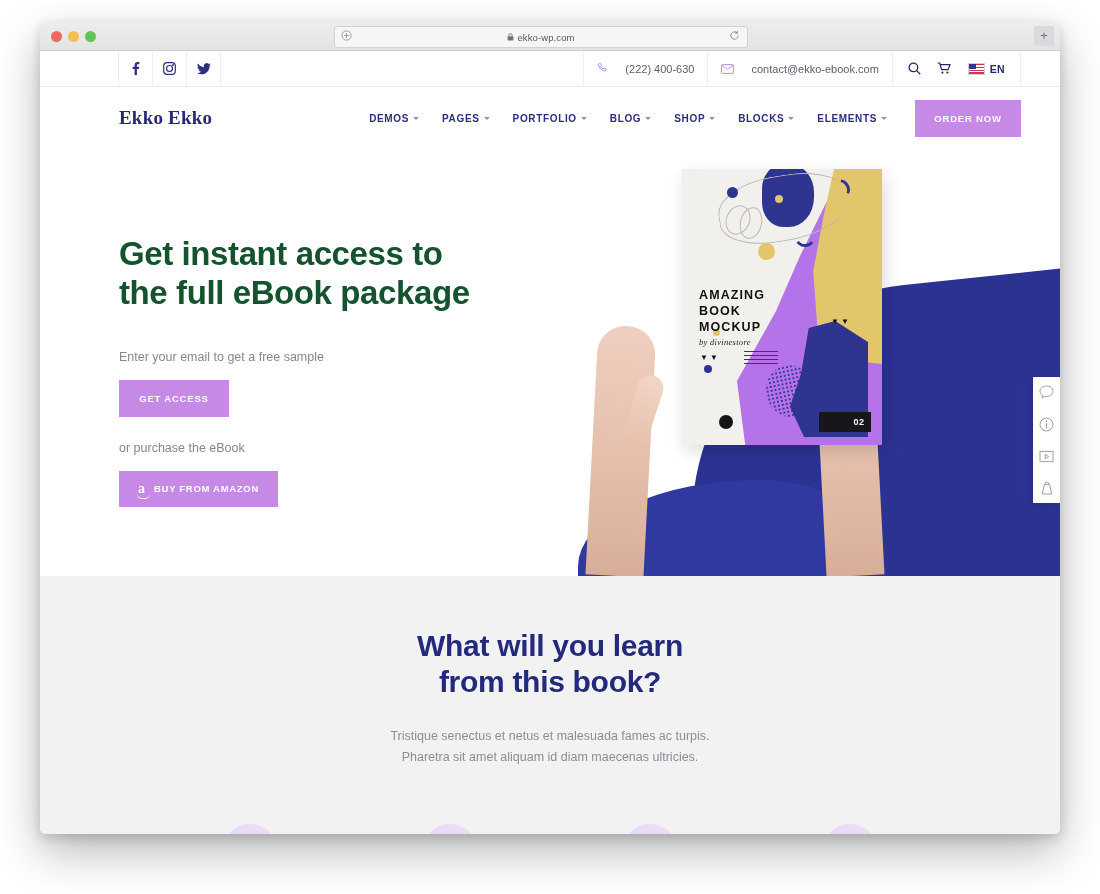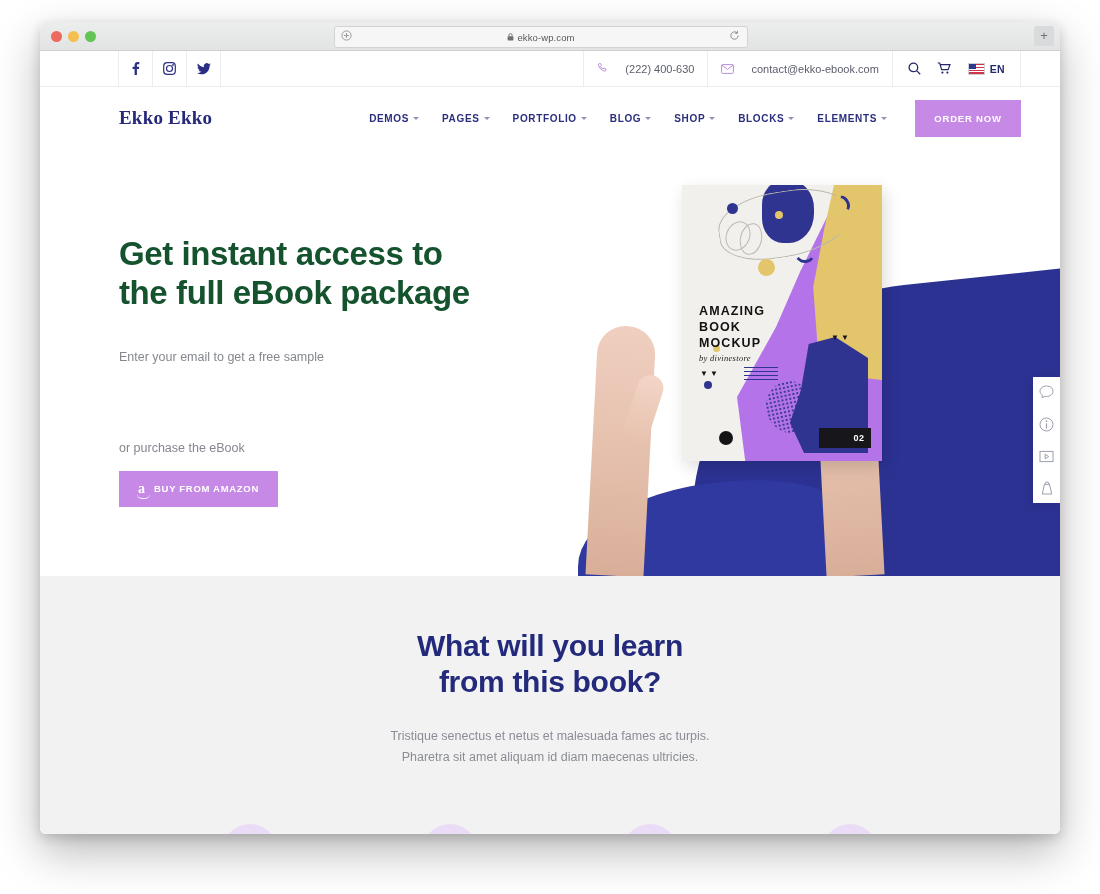--- a/index.html
+++ b/index.html
@@ -374,21 +374,21 @@
     height: 74px;
     background: linear-gradient(180deg,#f3d5c7 0%, #e6c0ac 100%);
     border-radius: 14px;
   }
   .thumb.l { left: 58px; bottom: 128px; transform: rotate(18deg); }
   .thumb.r { left: 236px; bottom: 128px; transform: rotate(-18deg); }
 
   .book {
     position: absolute;
     left: 128px;
-    top: 36px;
+    top: 20px;
     width: 200px;
     height: 276px;
     background: #f2f0ec;
     box-shadow: 3px 6px 16px rgba(0,0,0,0.14);
     overflow: hidden;
   }
   .b-purple {
     position: absolute;
     left: 52px;
     top: 32px;
@@ -801,20 +801,21 @@
         </div>
 
         <div class="hero-copy">
           <h1 class="hero-title">
             <span>Get instant access to</span><br>
             <span>the full eBook package</span>
           </h1>
           <div class="hero-sub">Enter your email to get a free sample</div>
 
           <form class="form-row">
+            <button class="get-access" type="button">GET ACCESS</button>
           </form>
 
           <div class="or-text">or purchase the eBook</div>
 
           <button class="amazon-btn" type="button">
             <span class="amazon-glyph">a</span>
             <span class="alabel">BUY FROM AMAZON</span>
           </button>
         </div>
 

